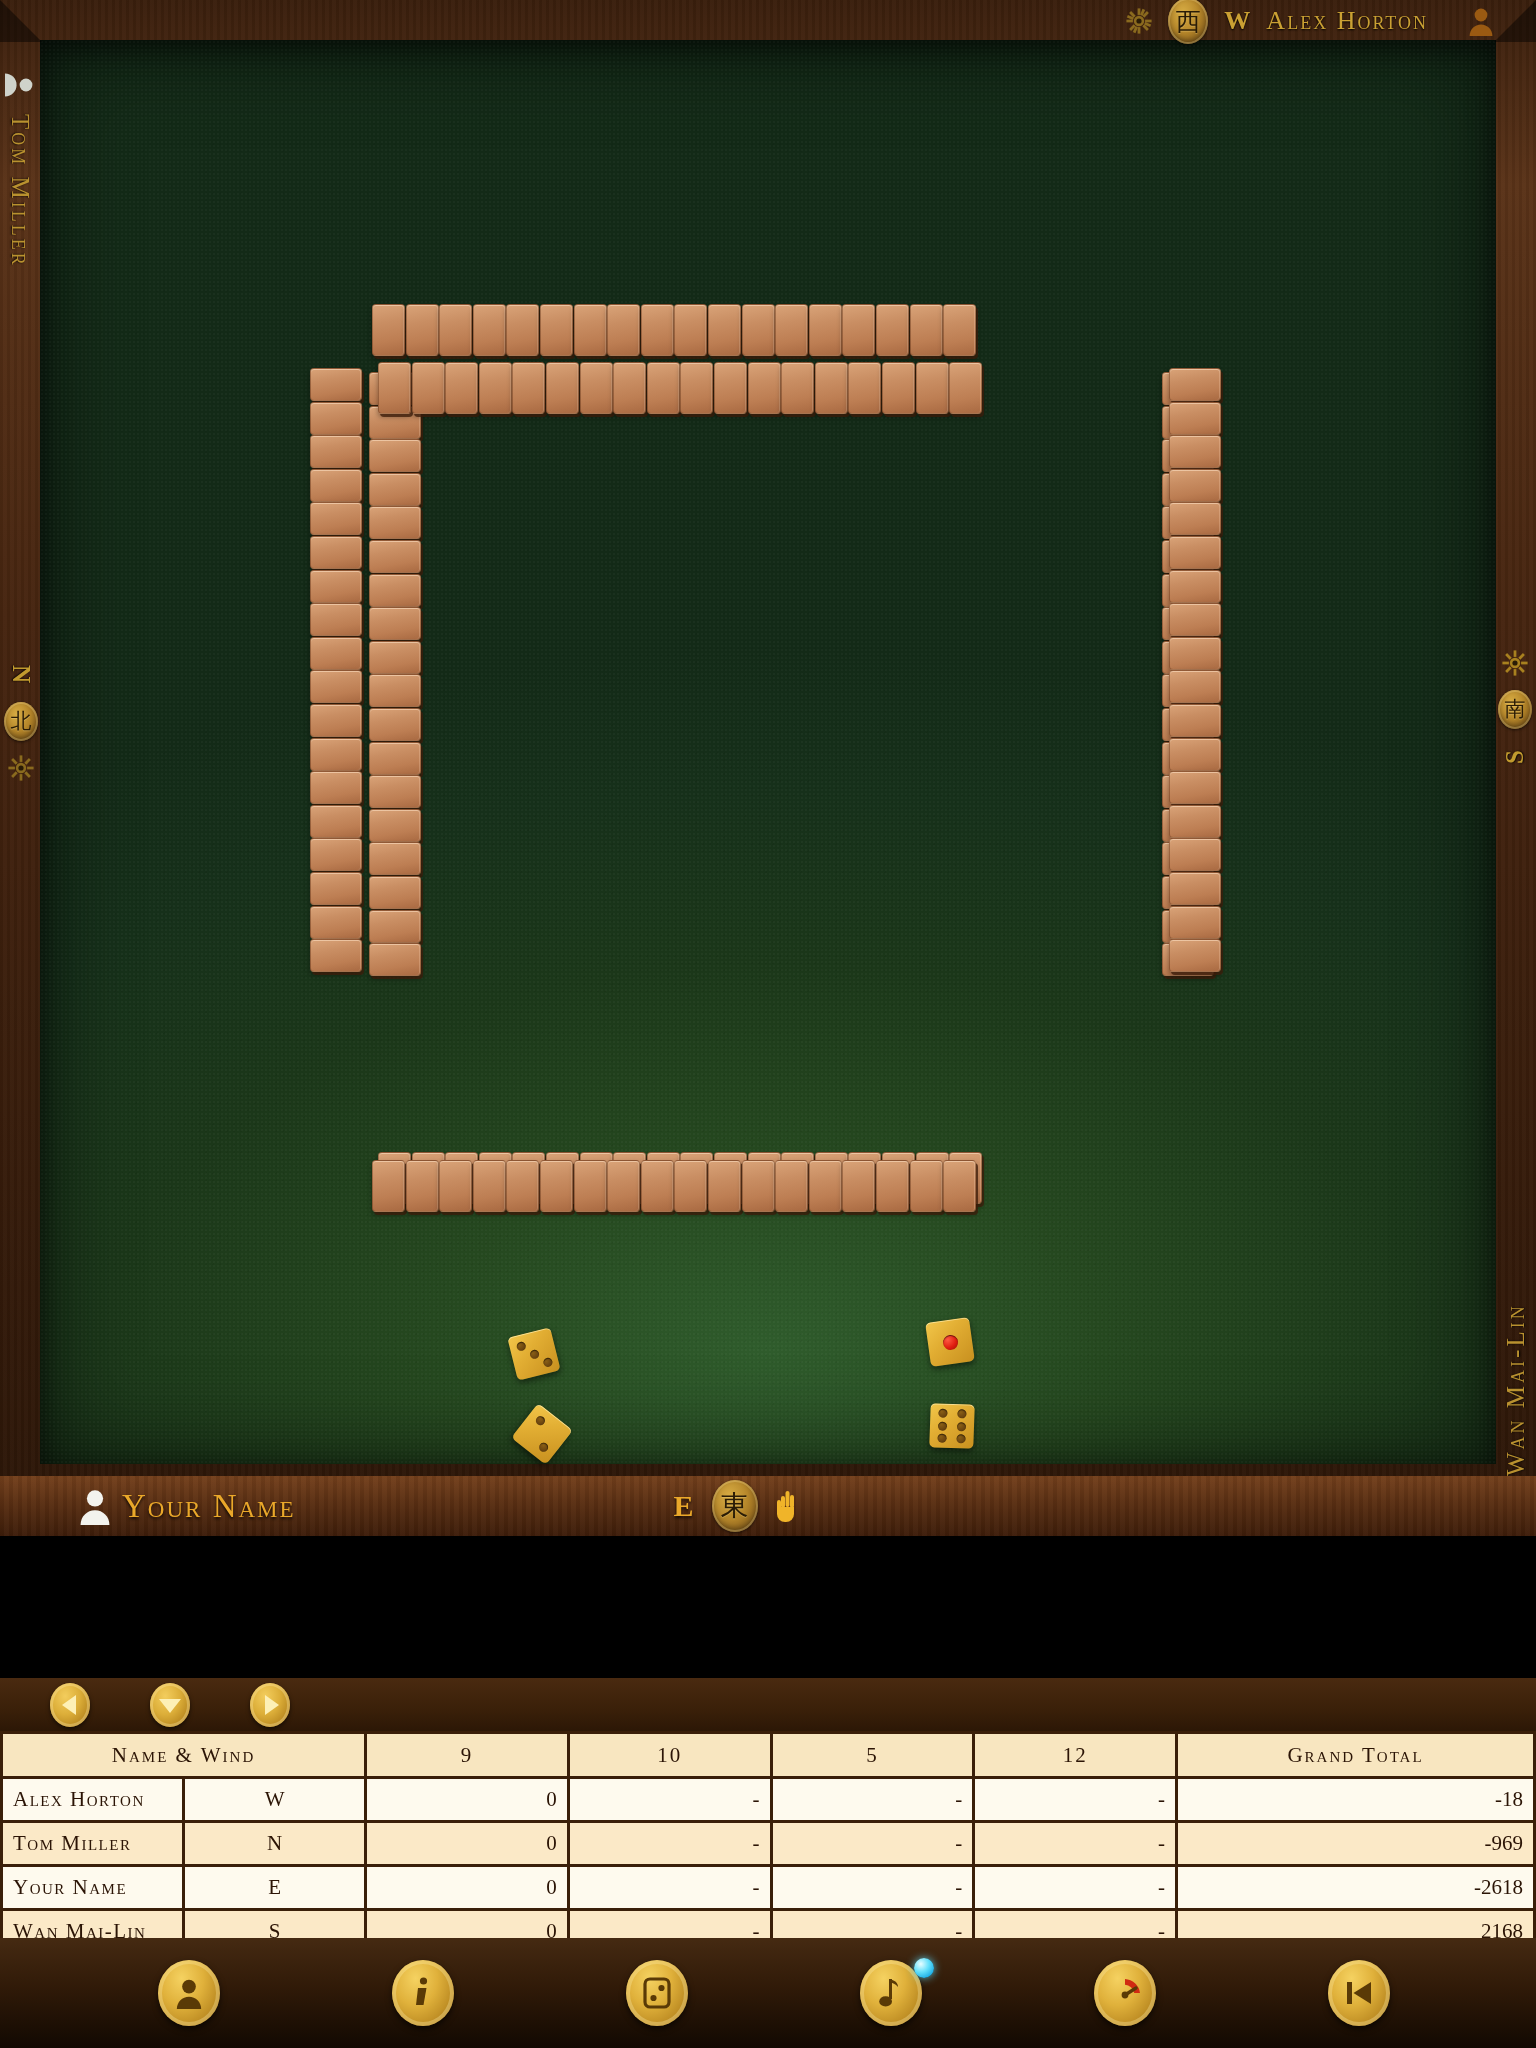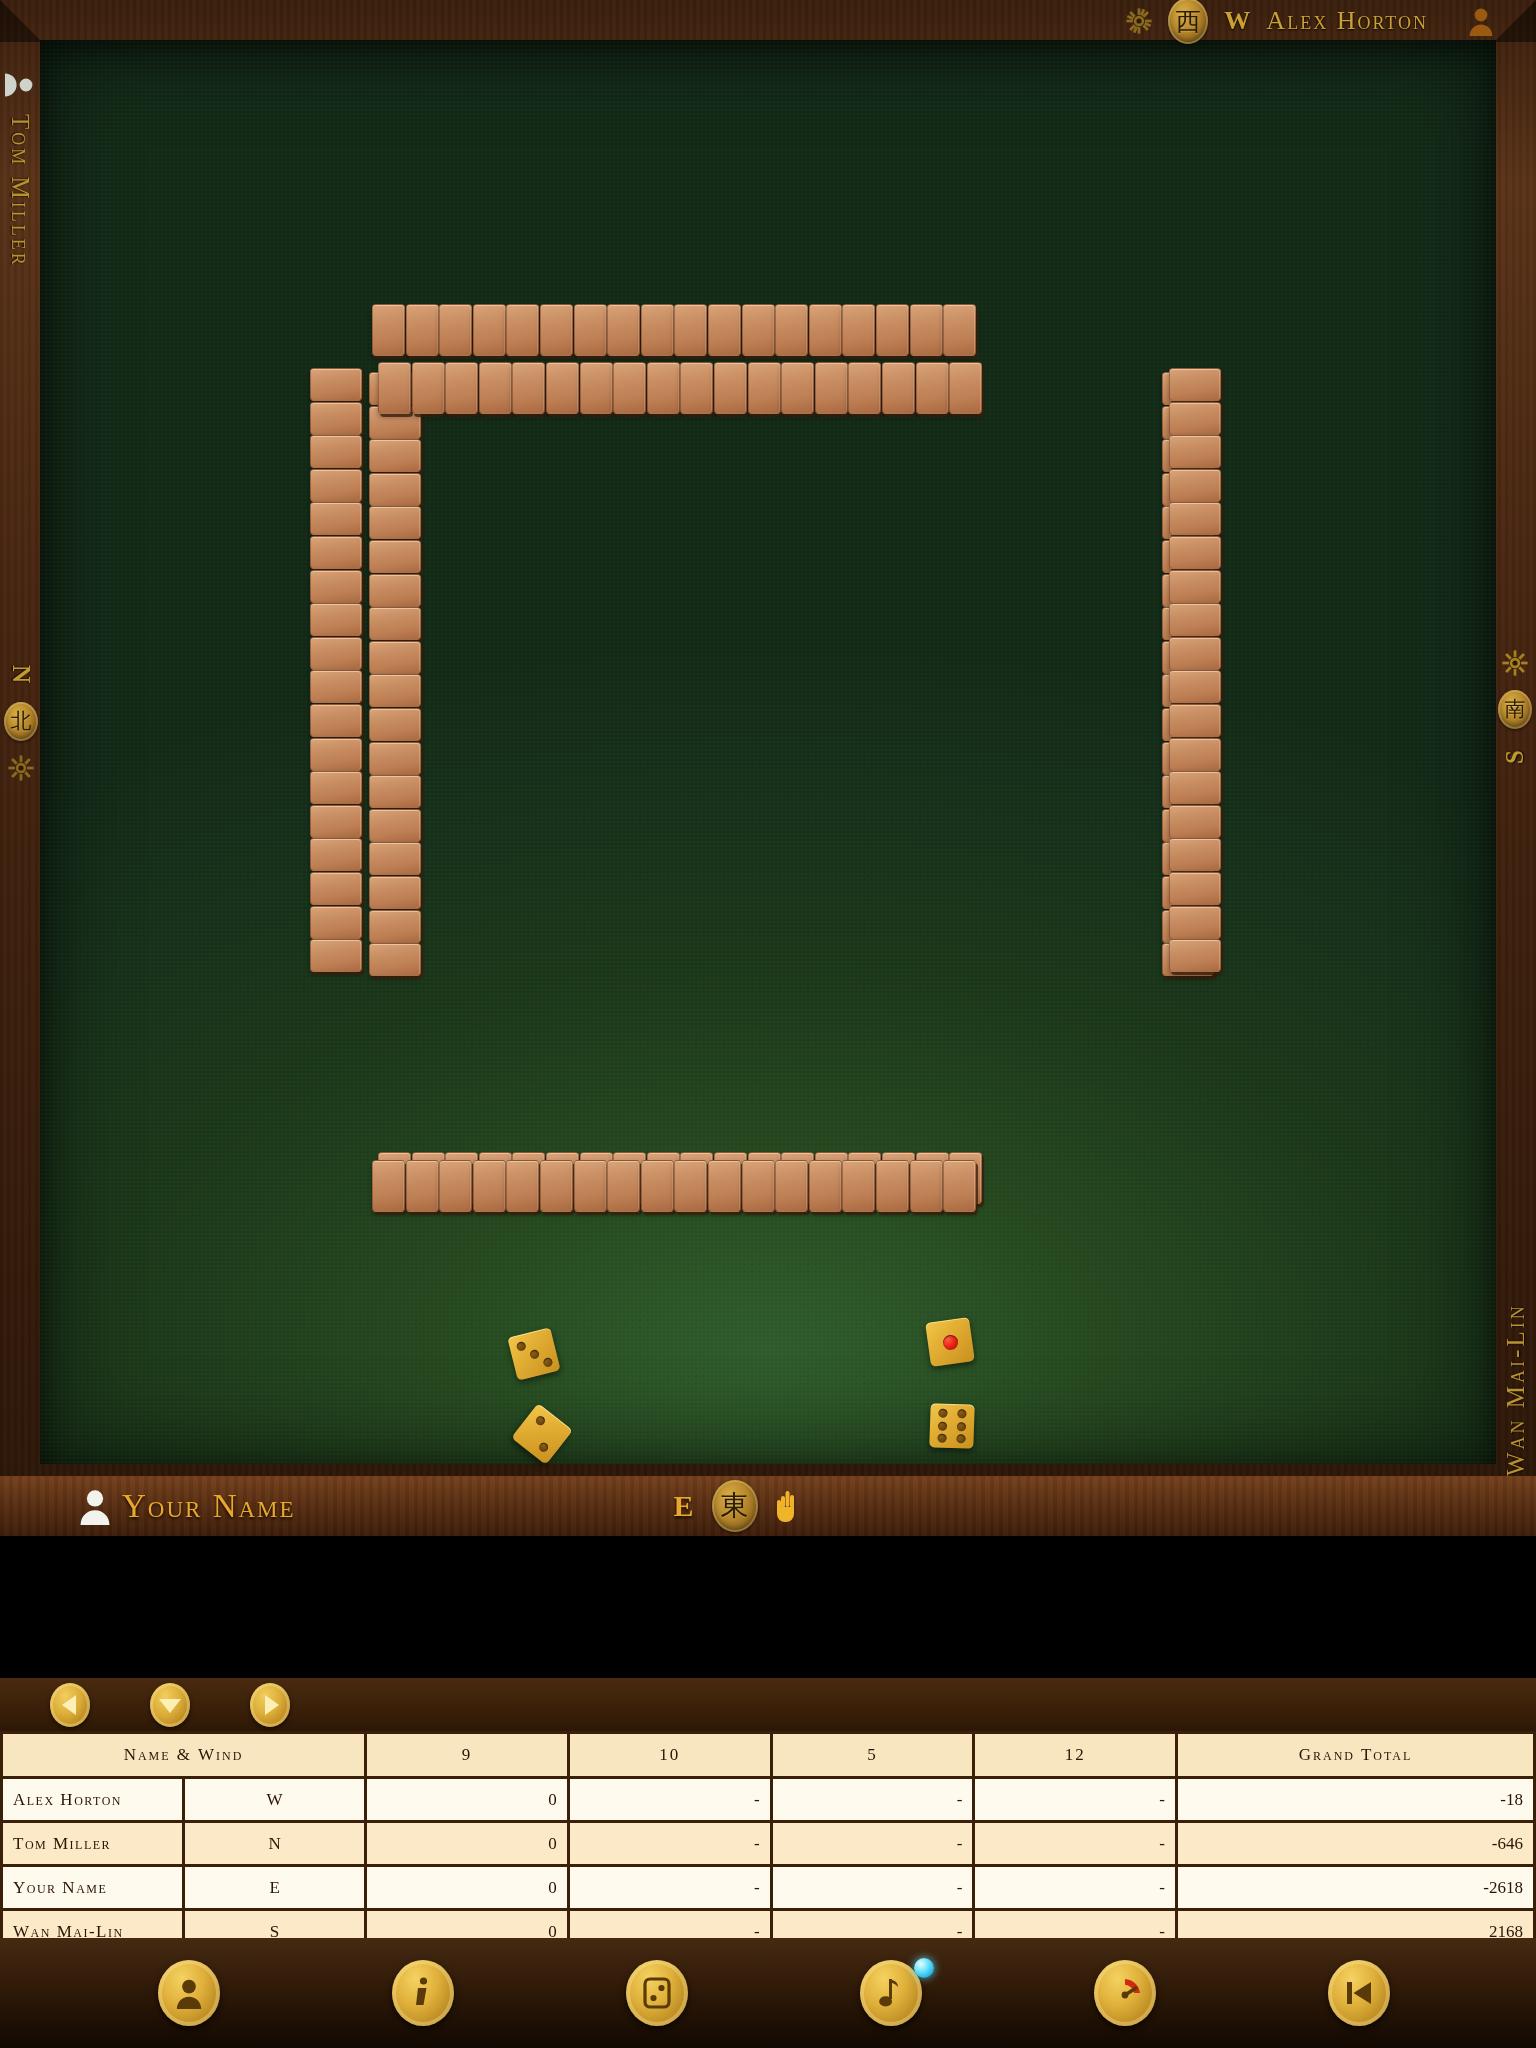--- a/index.html
+++ b/index.html
@@ -219,21 +219,21 @@
   }
 
   
   table.score{
     border-collapse:collapse;width:1536px;table-layout:fixed;
     font-family:"Liberation Serif",serif;
   }
   table.score td,table.score th{
     border:3px solid #3a1f09;
     padding:0 10px;height:44px;box-sizing:border-box;
-    color:#2b1405;font-size:17px;font-weight:normal;
+    color:#2b1405;font-size:21px;font-weight:normal;
     overflow:hidden;white-space:nowrap;
   }
   .c-name{width:352px;}
   .c-wind{width:50px;text-align:center;}
   .c-r{width:196px;text-align:right;}
   .c-total{width:346px;text-align:right;}
 
   tr.hdr th{
     background:#f8e6c0;text-align:center;letter-spacing:2px;
     height:45px;
@@ -615,21 +615,21 @@
           <td class="c-r">-</td>
           <td class="c-total">-18</td>
         </tr>
         <tr class="r1">
           <td class="c-name sc">Tom Miller</td>
           <td class="c-wind">N</td>
           <td class="c-r sel">0</td>
           <td class="c-r">-</td>
           <td class="c-r">-</td>
           <td class="c-r">-</td>
-          <td class="c-total">-646</td>
+          <td class="c-total">-969</td>
         </tr>
         <tr class="r0">
           <td class="c-name sc">Your Name</td>
           <td class="c-wind">E</td>
           <td class="c-r sel">0</td>
           <td class="c-r">-</td>
           <td class="c-r">-</td>
           <td class="c-r">-</td>
           <td class="c-total">-2618</td>
         </tr>

